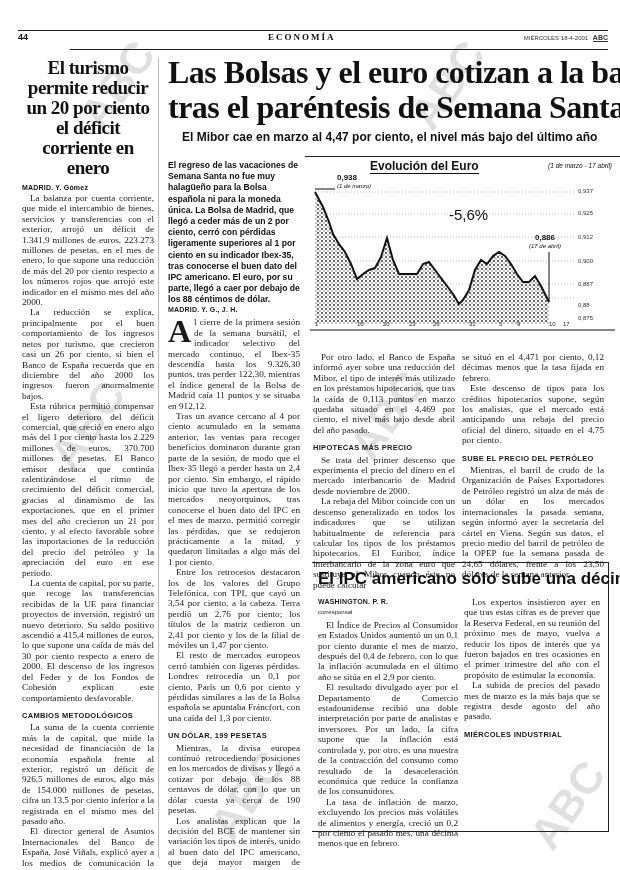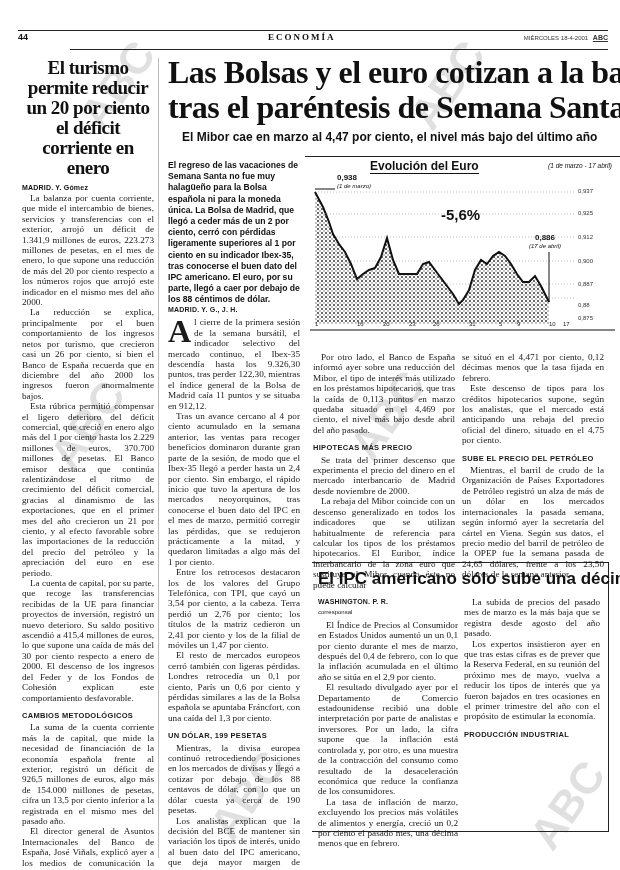--- a/index.html
+++ b/index.html
@@ -87,21 +87,21 @@
     <line x1="5" y1="178" x2="310" y2="178" stroke="#111" stroke-width="1.2"></line>
   </svg>
   <div class="abs" style="left:32px;top:22px;font-family:'Liberation Sans',sans-serif;font-size:8px;font-weight:bold;line-height:8px;">
     <div>0,938</div>
     <div style="font-weight:normal;font-style:italic;font-size:6px;">(1 de marzo)</div>
   </div>
   <div class="abs" style="left:224px;top:82px;font-family:'Liberation Sans',sans-serif;font-size:8px;font-weight:bold;line-height:8px;text-align:center;">
     <div>0,886</div>
     <div style="font-weight:normal;font-style:italic;font-size:6px;">(17 de abril)</div>
   </div>
-  <div class="abs" style="left:136px;top:54px;font-family:'Liberation Sans',sans-serif;font-size:15px;font-weight:bold;">-5,6%</div>
+  <div class="abs" style="left:144px;top:54px;font-family:'Liberation Sans',sans-serif;font-size:15px;font-weight:normal;">-5,6%</div>
   <div class="abs" style="left:273px;top:0;font-family:'Liberation Sans',sans-serif;font-size:6px;color:#333;">
     <div class="abs" style="top:36px;">0,937</div>
     <div class="abs" style="top:58px;">0,925</div>
     <div class="abs" style="top:82px;">0,912</div>
     <div class="abs" style="top:106px;">0,900</div>
     <div class="abs" style="top:129px;">0,887</div>
     <div class="abs" style="top:150px;">0,88</div>
     <div class="abs" style="top:163px;">0,875</div>
   </div>
   <div class="abs" style="left:0;top:169px;width:315px;font-family:'Liberation Sans',sans-serif;font-size:6px;color:#222;">
@@ -146,17 +146,17 @@
 <div class="abs" style="left:312px;top:562px;width:296px;height:268px;border-top:1.5px solid #222;border-right:1.5px solid #222;border-bottom:1.5px solid #222;">
   <div style="font-family:'Liberation Sans',sans-serif;font-weight:bold;font-size:17px;margin:6px 0 0 6px;white-space:nowrap;">El IPC americano sólo sube una décima</div>
   <div class="abs serif-body" style="left:6px;top:34px;width:140px;">
     <div class="byline" style="margin:0;">WASHINGTON. P. R.</div>
     <div style="font-family:'Liberation Sans',sans-serif;font-size:6px;margin-bottom:2px;">corresponsal</div>
     <p>El Índice de Precios al Consumidor en Estados Unidos aumentó un un 0,1 por ciento durante el mes de marzo, después del 0,4 de febrero, con lo que la inflación acumulada en el último año se sitúa en el 2,9 por ciento.</p>
     <p>El resultado divulgado ayer por el Departamento de Comercio estadounidense recibió una doble interpretación por parte de analistas e inversores. Por un lado, la cifra supone que la inflación está controlada y, por otro, es una muestra de la contracción del consumo como resultado de la desaceleración económica que reduce la confianza de los consumidores.</p>
     <p>La tasa de inflación de marzo, excluyendo los precios más volátiles de alimentos y energía, creció un 0,2 por ciento el pasado mes, una décima menos que en febrero.</p>
   </div>
   <div class="abs serif-body" style="left:152px;top:34px;width:136px;">
+    <p>Los expertos insistieron ayer en que tras estas cifras es de prever que la Reserva Federal, en su reunión del próximo mes de mayo, vuelva a reducir los tipos de interés que ya fueron bajados en tres ocasiones en el primer trimestre del año con el propósito de estimular la economía.</p>
     <p>La subida de precios del pasado mes de marzo es la más baja que se registra desde agosto del año pasado.</p>
-    <p>Los expertos insistieron ayer en que tras estas cifras es de prever que la Reserva Federal, en su reunión del próximo mes de mayo, vuelva a reducir los tipos de interés que ya fueron bajados en tres ocasiones en el primer trimestre del año con el propósito de estimular la economía.</p>
-    <div class="subhead">PRODUCCIÓN INDUSTRIAL</div>
+    <div class="subhead">MIÉRCOLES INDUSTRIAL</div>
   </div>
 </div>
 
 </body></html>

